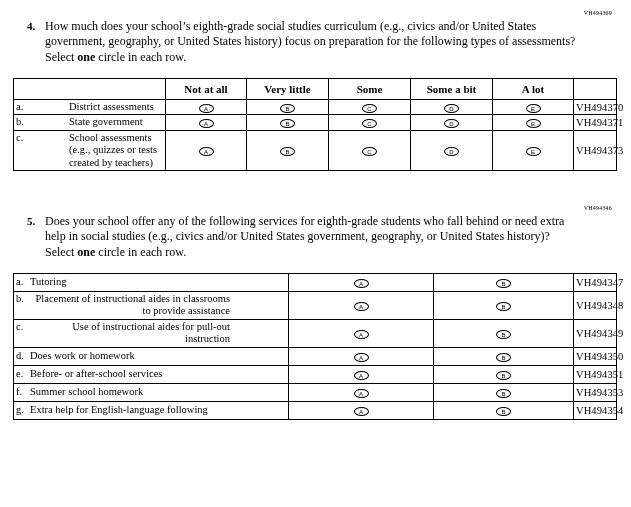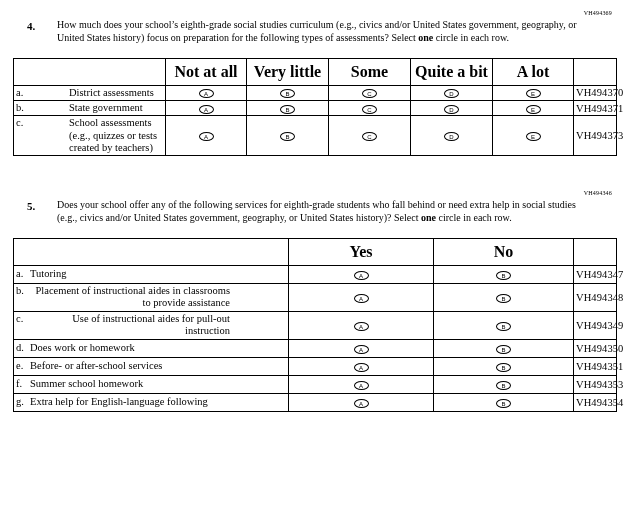--- a/index.html
+++ b/index.html
@@ -19,40 +19,40 @@
     text-align: right;
     font-size: 6px;
     letter-spacing: 0.2px;
     padding-right: 6px;
     margin-bottom: 3px;
     font-family: "Liberation Serif", serif;
   }
 
   .q-head { display: flex; margin-left: 14px; }
   .q-num { font-weight: bold; flex: 0 0 18px; font-size: 11px; line-height: 1.28; }
-  .q-text { font-size: 10px; line-height: 1.28; width: 536px; margin-left: 12px; }
+  .q-text { font-size: 12px; line-height: 1.28; width: 536px; }
   .q-text b { font-weight: bold; }
 
   table.tbl {
     border-collapse: collapse;
     table-layout: fixed;
     width: 603px;
     margin-top: 13px;
     border: 1.5px solid #000;
   }
   table.tbl td {
     border: 1px solid #000;
     font-size: 10.5px;
     vertical-align: middle;
     padding: 1px 2px;
   }
   tr.hdr td {
     font-weight: bold;
     text-align: center;
-    font-size: 16px;
+    font-size: 11px;
     padding: 4px 2px;
   }
   .label-cell { padding: 2px 3px 2px 4px; }
   .lf { display: flex; line-height: 1.18; }
   .rl { flex: 0 0 14px; }
   .t4 .rt { max-width: 112px; margin-left: 39px; }
   .t5 .rt { max-width: 200px; text-align: right; }
 
   .bc { text-align: center; }
   .bubble {
@@ -99,21 +99,21 @@
           <col style="width:82px">
           <col style="width:81px">
           <col style="width:43px">
       </colgroup>
       <tbody>
         <tr class="hdr">
           <td></td>
           <td>Not at all</td>
           <td>Very little</td>
           <td>Some</td>
-          <td>Quite a bit</td>
+          <td>Some a bit</td>
           <td>A lot</td>
           <td></td>
         </tr>
 
         <tr>
           <td class="label-cell">
             <div class="lf">
                 <span class="rl">a.</span>
                 <span class="rt">District assessments</span>
               </div>
@@ -169,26 +169,20 @@
     </div>
 
     <table class="tbl t5">
       <colgroup>
         <col style="width:275px">
           <col style="width:145px">
           <col style="width:140px">
           <col style="width:43px">
       </colgroup>
       <tbody>
-        <tr class="hdr">
-          <td></td>
-          <td>Yes</td>
-          <td>No</td>
-          <td></td>
-        </tr>
 
         <tr class="single">
           <td class="label-cell">
             <div class="lf">
                 <span class="rl">a.</span>
                 <span class="rt">Tutoring</span>
               </div>
           </td>
           <td class="bc"><span class="bubble">A</span></td>
           <td class="bc"><span class="bubble">B</span></td>

